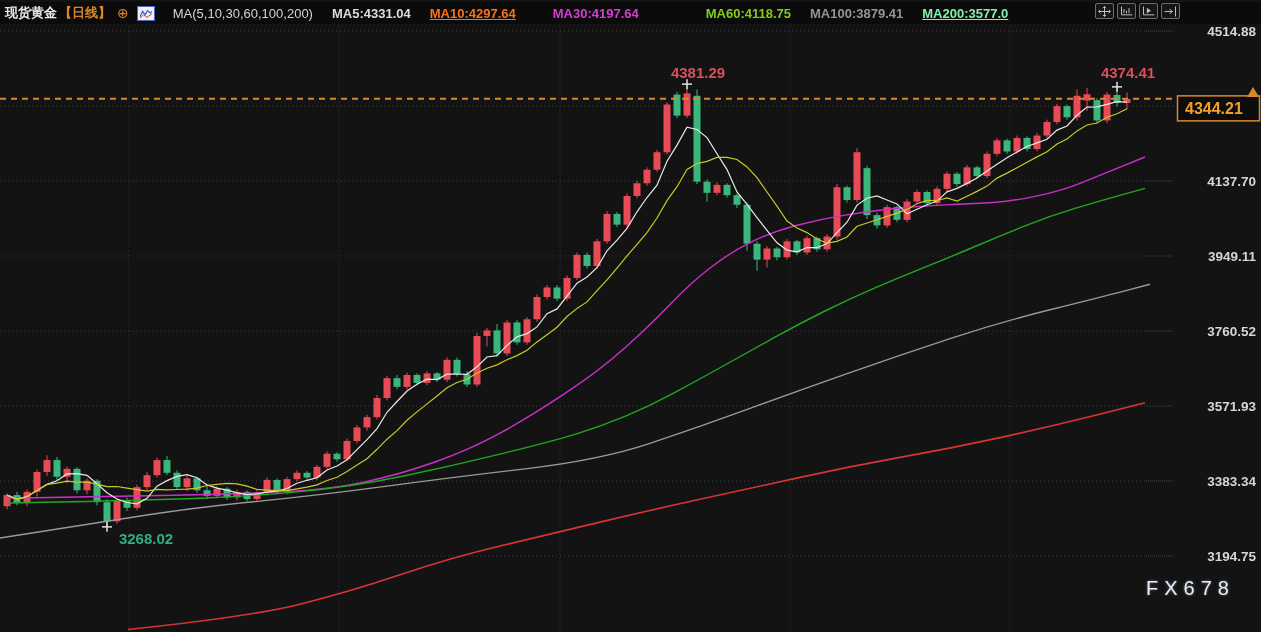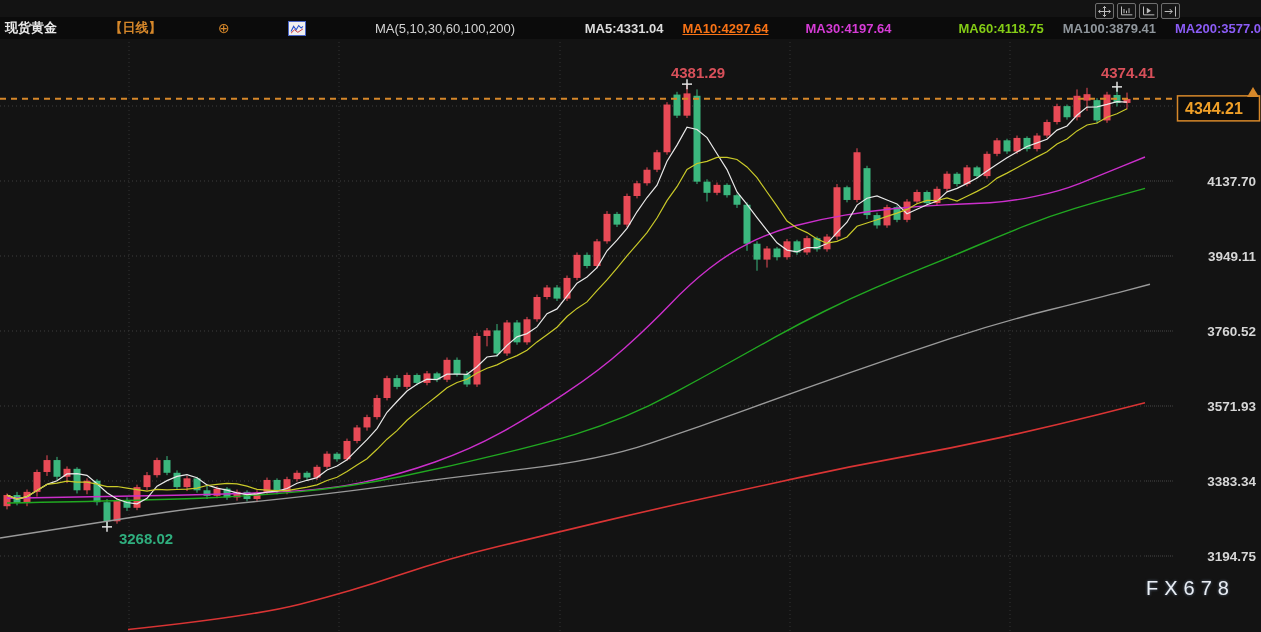--- a/index.html
+++ b/index.html
@@ -1,20 +1,20 @@
 <!DOCTYPE html>
 <html><head>
 <meta charset="utf-8">
 <style>
   html,body{margin:0;padding:0;background:#121212;}
   #app{position:relative;width:1261px;height:632px;background:#131313;overflow:hidden;
        font-family:"Liberation Sans","DejaVu Sans",sans-serif;}
   #chart{position:absolute;left:0;top:0;}
-  .header{position:absolute;left:0;top:17px;width:1261px;height:22px;background:#0b0b0b;
-          display:flex;align-items:center;font-size:13px;color:#cfcfcf;white-space:nowrap;justify-content:space-between;}
+  .header{position:absolute;left:0;top:2px;width:1261px;height:22px;background:#0b0b0b;
+          display:flex;align-items:center;font-size:13px;color:#cfcfcf;white-space:nowrap;}
   .header .sym{color:#e8e8e8;font-weight:bold;margin-left:5px;}
   .header .per{color:#d7882a;font-weight:bold;margin-left:2px;}
   .header .target{color:#d7882a;font-size:14px;margin-left:6px;line-height:1;cursor:pointer;}
   .chartbadge{display:inline-flex;width:16px;height:13px;background:#f0f0f0;border:1px solid #4a66c8;
           margin-left:8px;align-items:center;justify-content:center;cursor:pointer;}
   .header .maset{margin-left:18px;color:#d4d4d4;}
   .header .mavals{display:flex;}
   .header .mavals span{margin-left:19px;font-weight:bold;}
   .toolbar{position:absolute;top:3px;right:81px;display:flex;gap:3px;}
   .tbtn{width:19px;height:16px;border:1px solid #6e6e6e;background:#161616;border-radius:2px;
@@ -325,21 +325,21 @@
       <polyline points="1,12 5,8 9,11 15,7" fill="none" stroke="#cc3333" stroke-width="1.1"></polyline>
     </svg>
   </span>
   <span class="maset">MA(5,10,30,60,100,200)</span>
   <span class="mavals" id="mavals">
         <span style="color: rgb(220, 220, 220);">MA5:4331.04</span>
         <span style="color: #f97316; text-decoration: underline;">MA10:4297.64</span>
         <span style="color: rgb(214, 60, 214); padding-left: 18px;">MA30:4197.64</span>
         <span style="color: #84cc16; padding-left: 48px;">MA60:4118.75</span>
         <span style="color: rgb(143, 150, 156);">MA100:3879.41</span>
-        <span style="color: #8b5cf6;">MA200:3577.0</span>
+        <span style="color: #86efac; text-decoration: underline;">MA200:3577.0</span>
       </span>
 </div>
 
 <div class="toolbar">
   <button class="tbtn">
     <svg width="15" height="13" viewBox="0 0 18 14" fill="none" stroke="#bdbdbd" stroke-width="1.2">
       <path d="M9,1 V13 M2,7 H16 M7,3 L9,1 L11,3 M7,11 L9,13 L11,11 M4,5 L2,7 L4,9 M14,5 L16,7 L14,9"></path>
     </svg>
   </button>
   <button class="tbtn">

